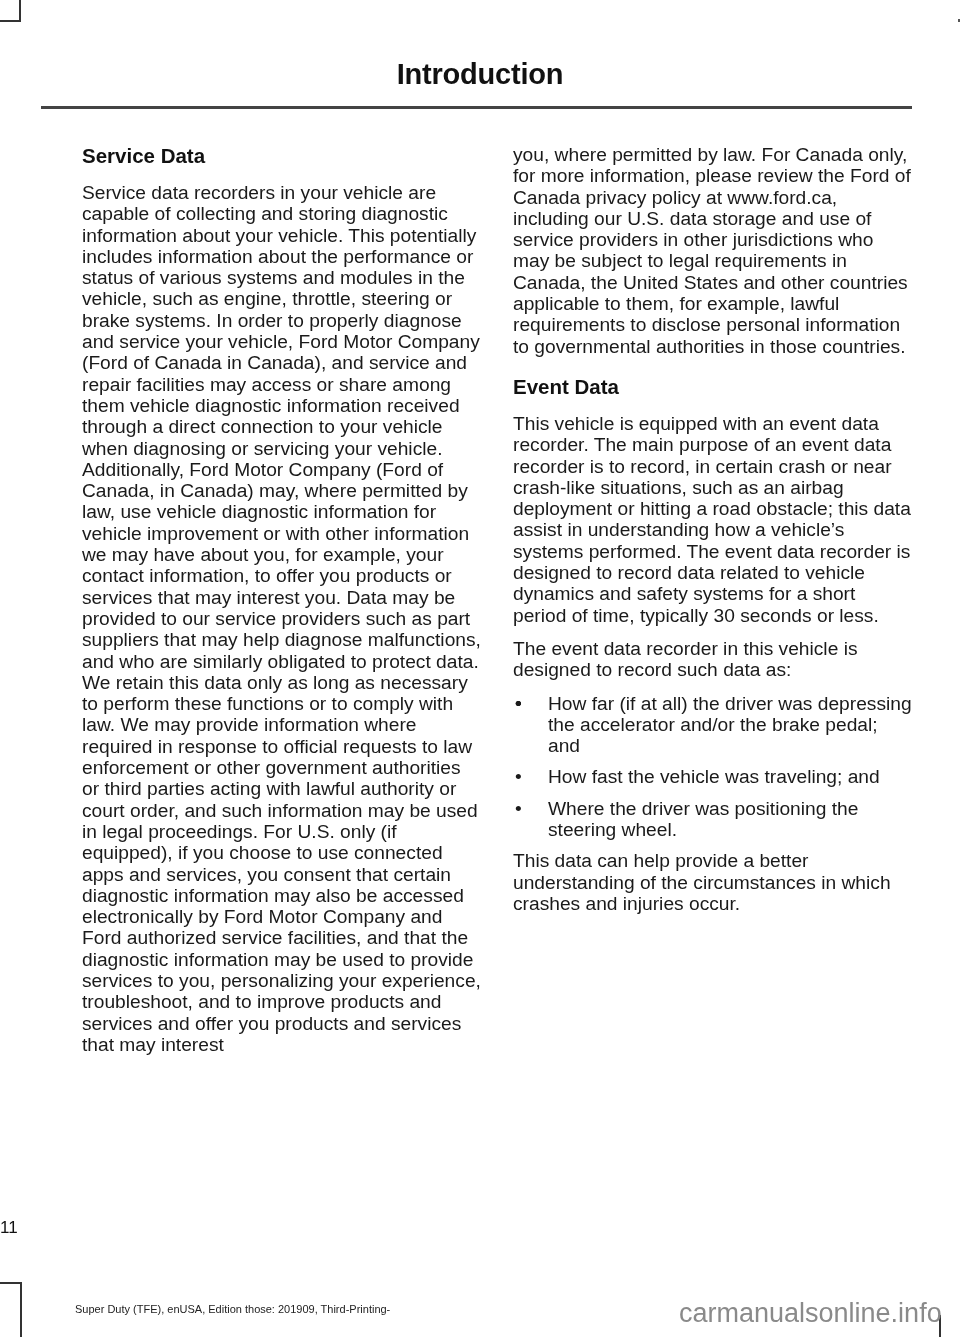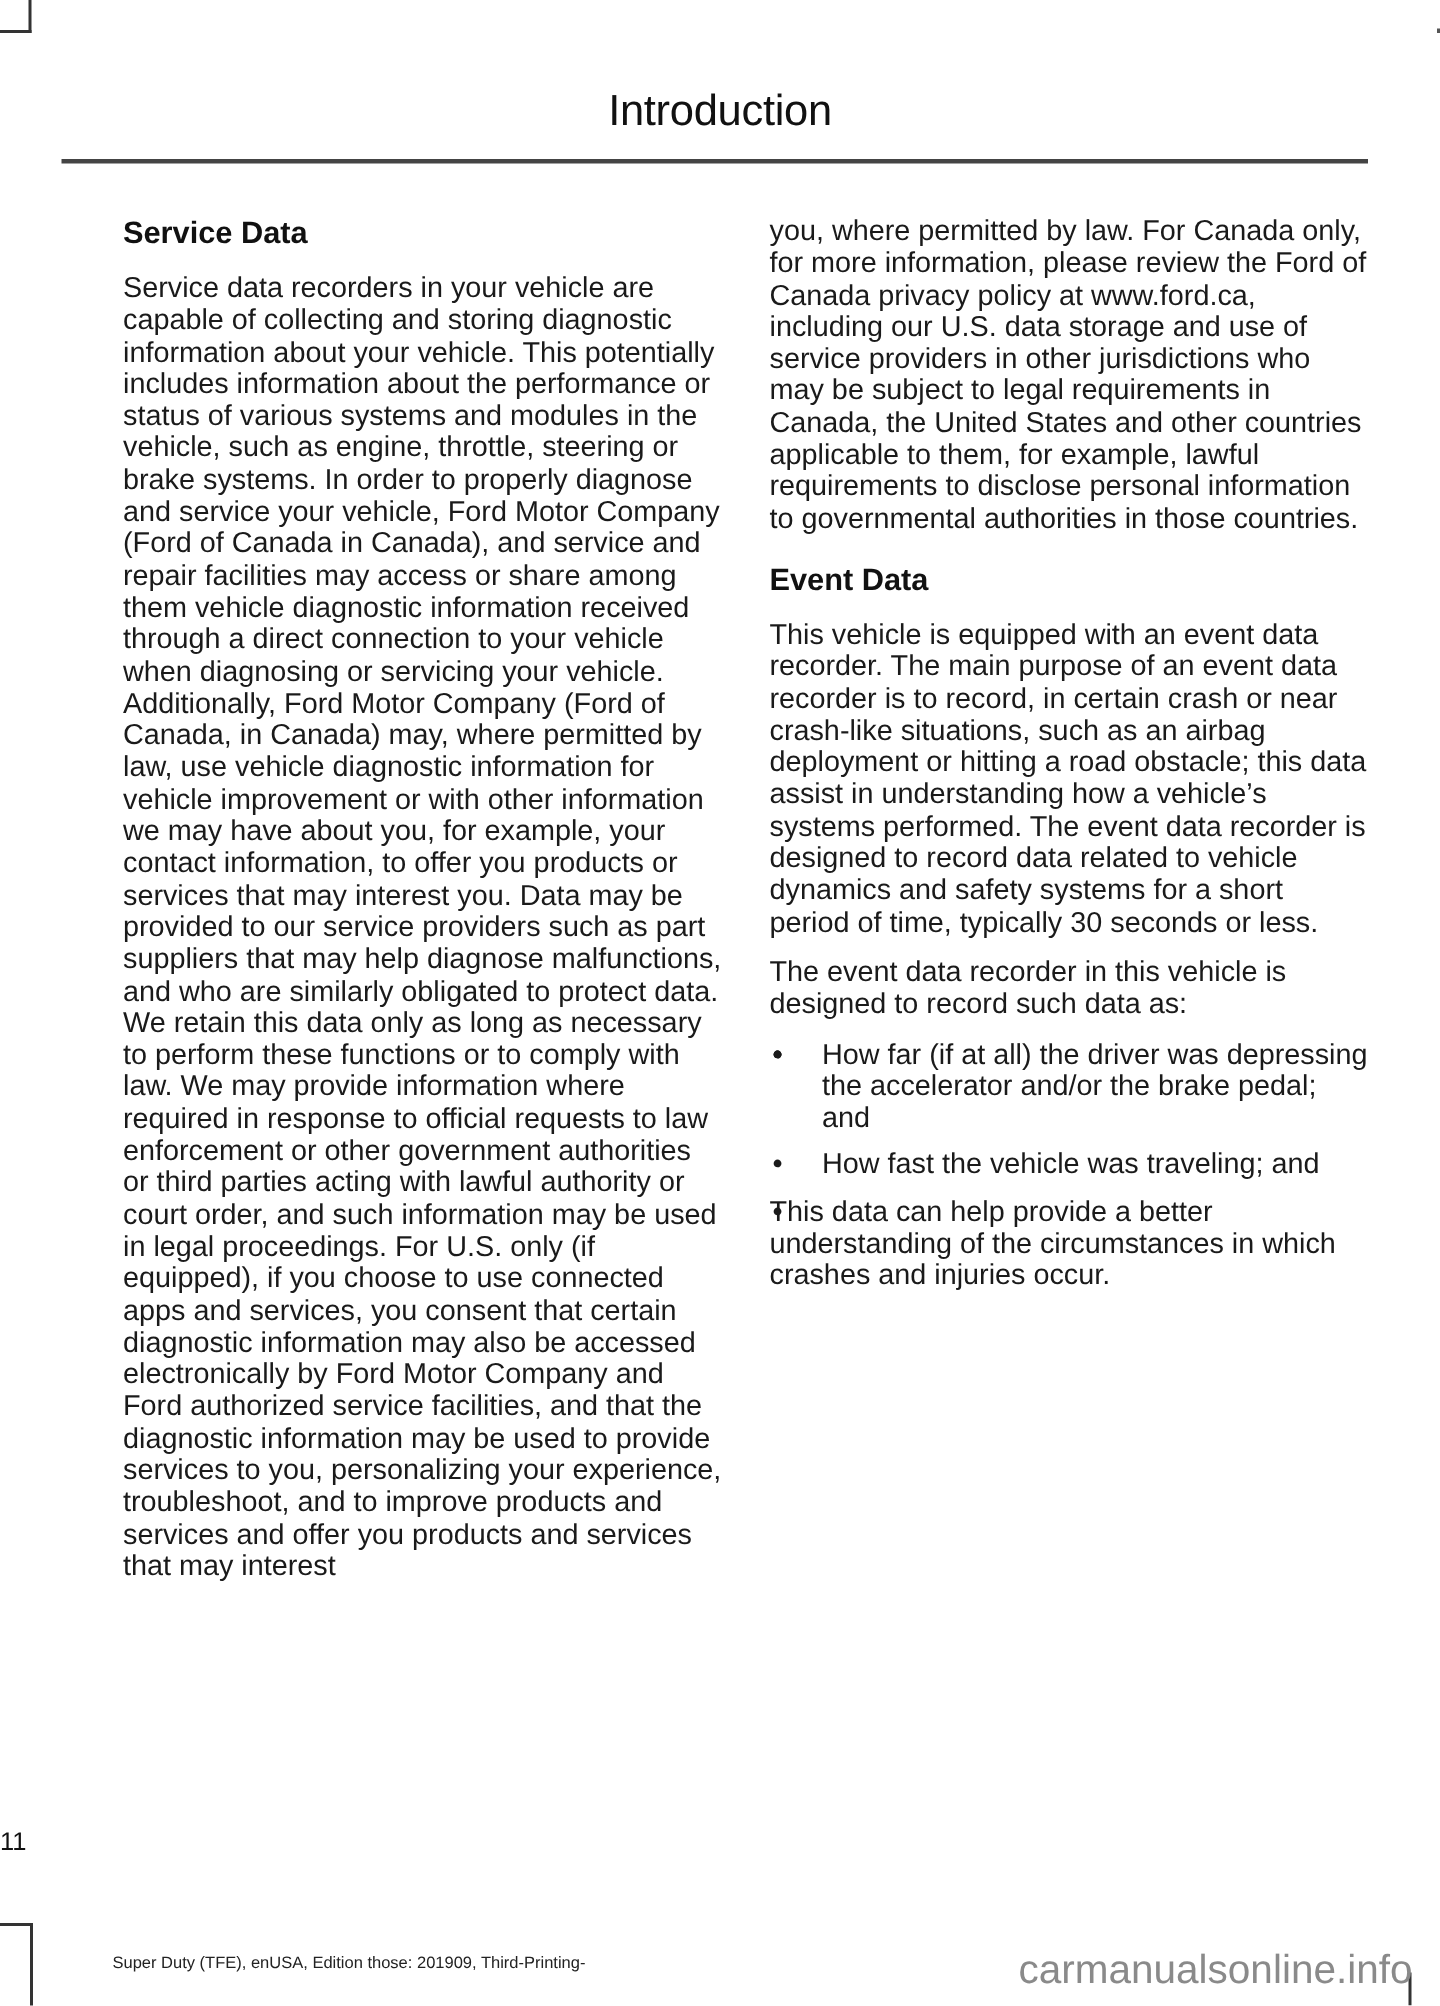--- a/index.html
+++ b/index.html
@@ -7,21 +7,21 @@
     width: 960px; height: 1337px; position: relative; overflow: hidden;
     font-family: "Liberation Sans", sans-serif; color: #1a1a1a;
   }
   .crop-tl { position: absolute; left: 0; top: 0; width: 19px; height: 20px; border-right: 2px solid #333; border-bottom: 2px solid #333; }
   .crop-tr { position: absolute; right: 0; top: 19px; width: 2px; height: 3px; background: #555; }
   .crop-bl { position: absolute; left: 0; top: 1282px; width: 20px; height: 60px; border-right: 2px solid #333; border-top: 2px solid #333; }
   .crop-br { position: absolute; left: 939px; top: 1315px; width: 2px; height: 22px; background: #333; }
 
   .header-title {
     position: absolute; left: 0; width: 960px; top: 58px;
-    text-align: center; font-size: 29px; font-weight: normal; letter-spacing: -0.2px; color: #111;
+    text-align: center; font-size: 29px; font-weight: bold; letter-spacing: -0.2px; color: #111;
   }
   .header-rule { position: absolute; left: 41px; width: 871px; top: 106px; height: 3px; background: #444; }
 
   .col { position: absolute; top: 144px; width: 400px; font-size: 19.2px; line-height: 21.3px; color: #1a1a1a; }
   .col-left { left: 82px; }
   .col-right { left: 513px; }
   .col h2 { font-size: 20.5px; font-weight: bold; margin: 0 0 14px 0; line-height: 24px; color: #111; }
   .col p { margin: 0 0 12px 0; }
   .col .first { margin-top: 0; }
   .section-gap { margin-top: 18px !important; }
@@ -52,20 +52,20 @@
 <div class="col col-right">
   <p class="first">you, where permitted by law. For Canada only, for more information, please review the Ford of Canada privacy policy at www.ford.ca, including our U.S. data storage and use of service providers in other jurisdictions who may be subject to legal requirements in Canada, the United States and other countries applicable to them, for example, lawful requirements to disclose personal information to governmental authorities in those countries.</p>
   <h2 class="section-gap">Event Data</h2>
   <p>This vehicle is equipped with an event data recorder. The main purpose of an event data recorder is to record, in certain crash or near crash-like situations, such as an airbag deployment or hitting a road obstacle; this data assist in understanding how a vehicle’s systems performed. The event data recorder is designed to record data related to vehicle dynamics and safety systems for a short period of time, typically 30 seconds or less.</p>
   <p>The event data recorder in this vehicle is designed to record such data as:</p>
   <ul class="bullets">
     <li><span class="bullet">•</span></li>
     <li><span class="bullet">•</span></li>
     <li><span class="bullet">•</span><span>How far (if at all) the driver was depressing the accelerator and/or the brake pedal; and</span></li>
     <li><span class="bullet">•</span><span>How fast the vehicle was traveling; and</span></li>
-    <li><span class="bullet">•</span></li>
+    <li><span class="bullet">•</span><span>Where the driver was positioning the steering wheel.</span></li>
   </ul>
   <p>This data can help provide a better understanding of the circumstances in which crashes and injuries occur.</p>
 </div>
 
 <div class="page-number">11</div>
 <div class="footer-edition">Super Duty (TFE), enUSA, Edition those: 201909, Third-Printing-</div>
 <div class="watermark">carmanualsonline.info</div>
 
 </body></html>

